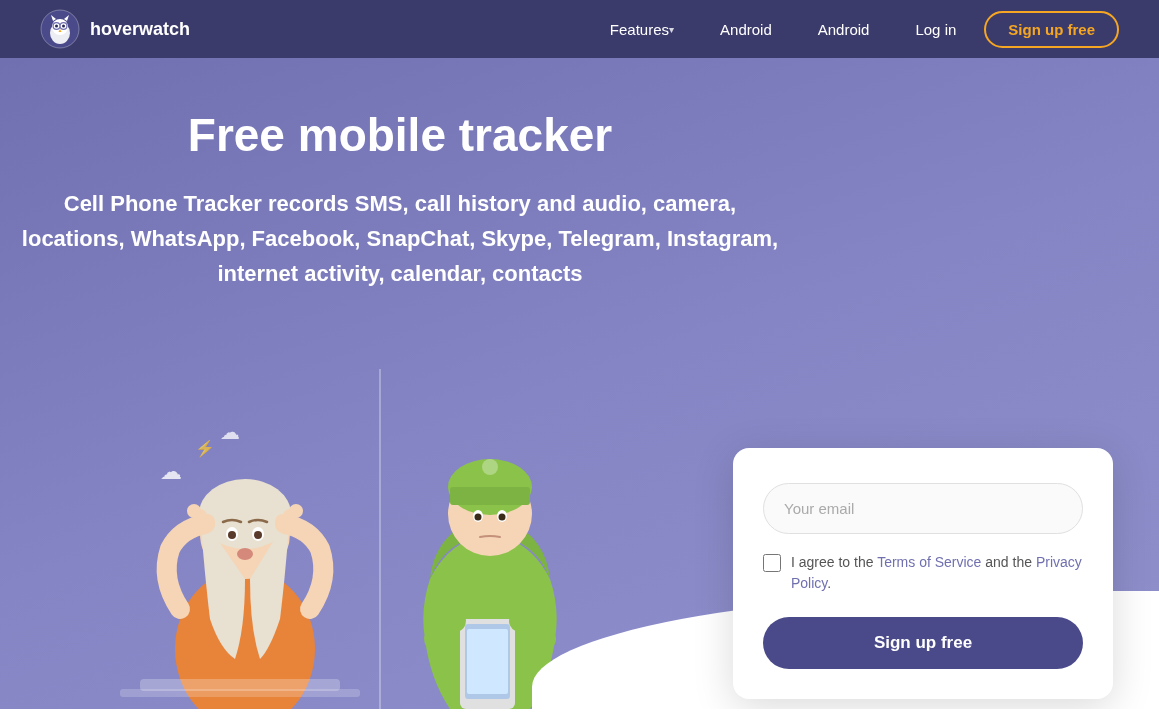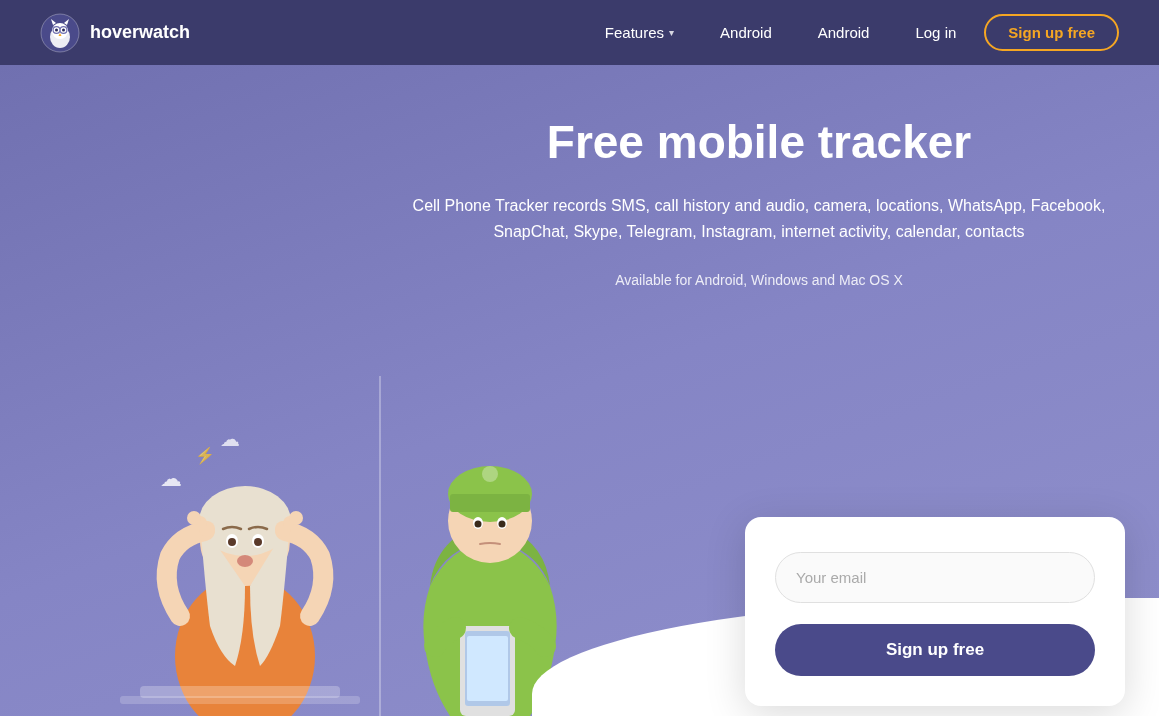--- a/index.html
+++ b/index.html
@@ -5,21 +5,21 @@
     * { margin: 0; padding: 0; box-sizing: border-box; }
     body { font-family: 'Segoe UI', Arial, sans-serif; overflow-x: hidden; }
 
     
     .navbar {
       background-color: #3b3b6b;
       display: flex;
       align-items: center;
       justify-content: space-between;
       padding: 0 40px;
-      height: 65px;
+      height: 58px;
       position: relative;
       z-index: 10;
     }
     .navbar-brand {
       display: flex;
       align-items: center;
       gap: 10px;
       color: white;
       text-decoration: none;
     }
@@ -41,21 +41,20 @@
       color: white;
       text-decoration: none;
       font-size: 15px;
       padding: 8px 18px;
       border-radius: 4px;
       cursor: pointer;
       background: none;
       border: none;
       display: flex;
       align-items: center;
-      gap: 5px;
     }
     .nav-link-signup {
       border: 2px solid #f5a623;
       color: #f5a623;
       border-radius: 25px;
       padding: 8px 22px;
       font-size: 15px;
       cursor: pointer;
       background: none;
       font-weight: 600;
@@ -66,21 +65,21 @@
     }
 
     
     .hero {
       background-color: #7b7bb5;
       background: linear-gradient(160deg, #7070b0 0%, #8585c5 50%, #9090cc 100%);
       min-height: 651px;
       position: relative;
       display: flex;
       flex-direction: column;
-      align-items: flex-end;
+      align-items: flex-start;
       overflow: hidden;
     }
 
     
     .hero::after {
       content: '';
       position: absolute;
       bottom: -2px;
       right: -10px;
       width: 55%;
@@ -94,34 +93,34 @@
       padding: 50px 20px 30px;
       max-width: 800px;
     }
     .hero-title {
       font-size: 46px;
       font-weight: 700;
       color: white;
       margin-bottom: 24px;
     }
     .hero-subtitle {
-      font-size: 16px;
+      font-size: 22px;
       color: white;
       line-height: 1.6;
-      margin-bottom: 28px;
+      font-weight: bold;
     }
     .hero-available {
       font-size: 14px;
       color: rgba(255,255,255,0.85);
     }
 
     
     .signup-card {
       position: absolute;
-      right: 34px;
+      right: 46px;
       bottom: 10px;
       width: 380px;
       background: white;
       border-radius: 16px;
       padding: 35px 30px 30px;
       box-shadow: 0 8px 40px rgba(0,0,0,0.15);
       z-index: 5;
     }
 
     .form-group {
@@ -230,21 +229,20 @@
       <span>Log in</span>
     </button>
     <button class="nav-link-signup">Sign up free</button>
   </div>
 </nav>
 
 <section class="hero">
   <div class="hero-text">
     <h1 class="hero-title">Free mobile tracker</h1>
     <p class="hero-subtitle">Cell Phone Tracker records SMS, call history and audio, camera, locations, WhatsApp, Facebook, SnapChat, Skype, Telegram, Instagram, internet activity, calendar, contacts</p>
-    <p class="hero-available">Available for Android, Windows and Mac OS X</p>
   </div>
 
   <svg class="illustration-svg" viewBox="0 0 620 370" xmlns="http://www.w3.org/2000/svg">
 
     <line x1="320" y1="30" x2="320" y2="370" stroke="rgba(255,255,255,0.3)" stroke-width="2"></line>
 
     <ellipse cx="185" cy="310" rx="70" ry="80" fill="#e8833a"></ellipse>
 
     <circle cx="185" cy="195" r="45" fill="#f5d5b5"></circle>
 
@@ -305,16 +303,22 @@
 
     <path d="M375 300 Q380 290 395 282" stroke="#8bc34a" stroke-width="22" fill="none" stroke-linecap="round"></path>
     <path d="M485 300 Q480 290 460 282" stroke="#8bc34a" stroke-width="22" fill="none" stroke-linecap="round"></path>
   </svg>
 
   <div class="signup-card">
     <div class="form-group">
       <input type="email" class="form-input" placeholder="Your email" style="">
     </div>
 
+    <div class="checkbox-row">
+      <input type="checkbox" class="checkbox-input" id="terms-cb" style="">
+      <label class="checkbox-label" for="terms-cb">
+        <span>I agree to the </span><a href="#">Terms of Service</a><span> and the </span><a href="#">Privacy Policy</a><span>.</span>
+      </label>
+    </div>
 
     <button class="btn-signup">Sign up free</button>
   </div>
 </section>
 
 </body></html>

